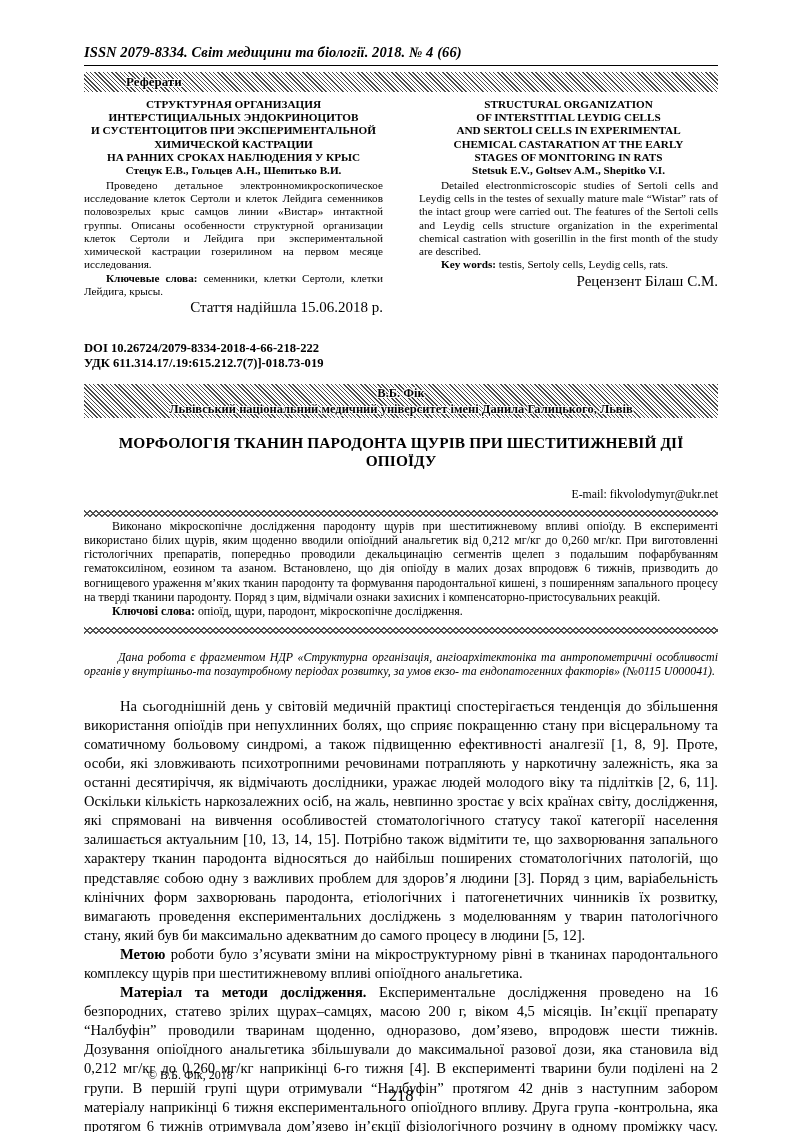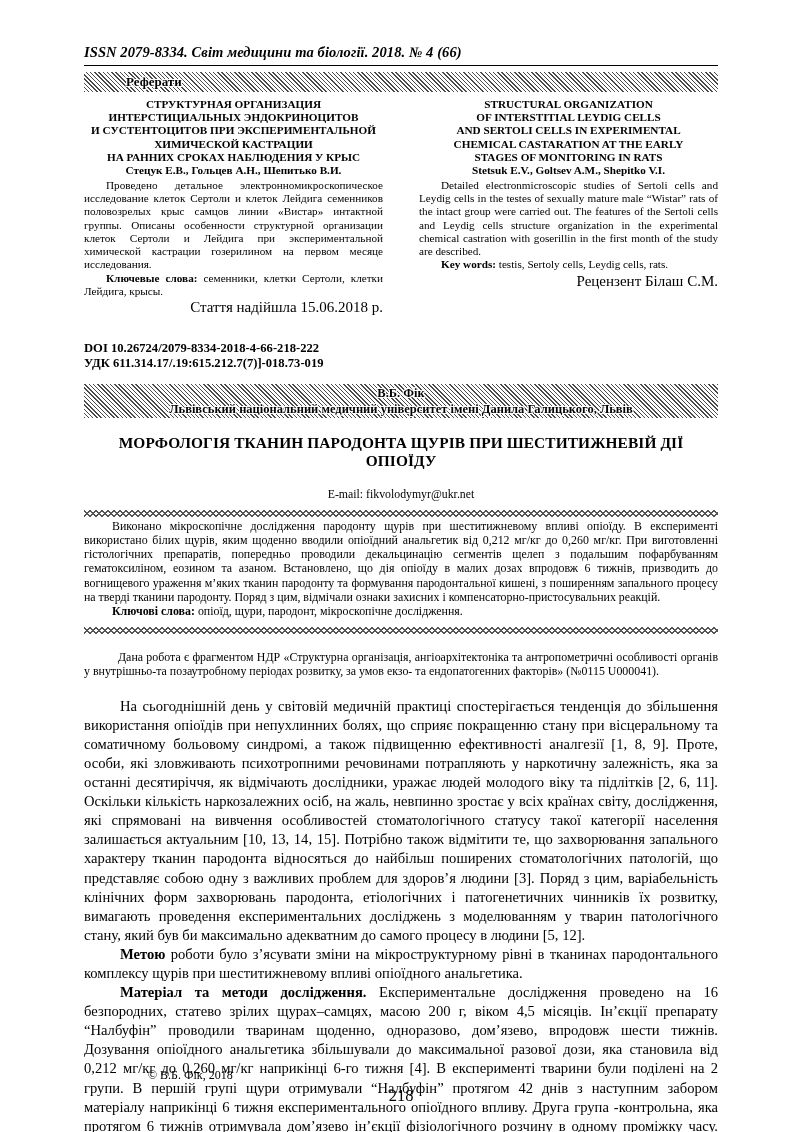--- a/index.html
+++ b/index.html
@@ -136,21 +136,21 @@
 
   
   .art-title {
     text-align: center;
     font-weight: bold;
     font-size: 15.4px;
     margin-top: 16px;
     letter-spacing: 0.1px;
   }
   .art-email {
-    text-align: center;
+    text-align: right;
     font-size: 11.8px;
     margin-top: 17px;
   }
 
   
   .zig {
     height: 7px;
     margin: 8px 0 2px 0;
     background-repeat: repeat-x;
     background-size: 6px 7px;
@@ -169,20 +169,21 @@
   .ua-kw {
     text-align: justify;
     font-size: 11.9px;
     line-height: 14.3px;
     text-indent: 28px;
   }
   .ua-kw b { font-weight: bold; }
 
   
   .note {
+    font-style: italic;
     text-align: justify;
     font-size: 11.9px;
     line-height: 14.5px;
     text-indent: 34px;
     margin-top: 16px;
   }
 
   
   .body-p {
     text-align: justify;

